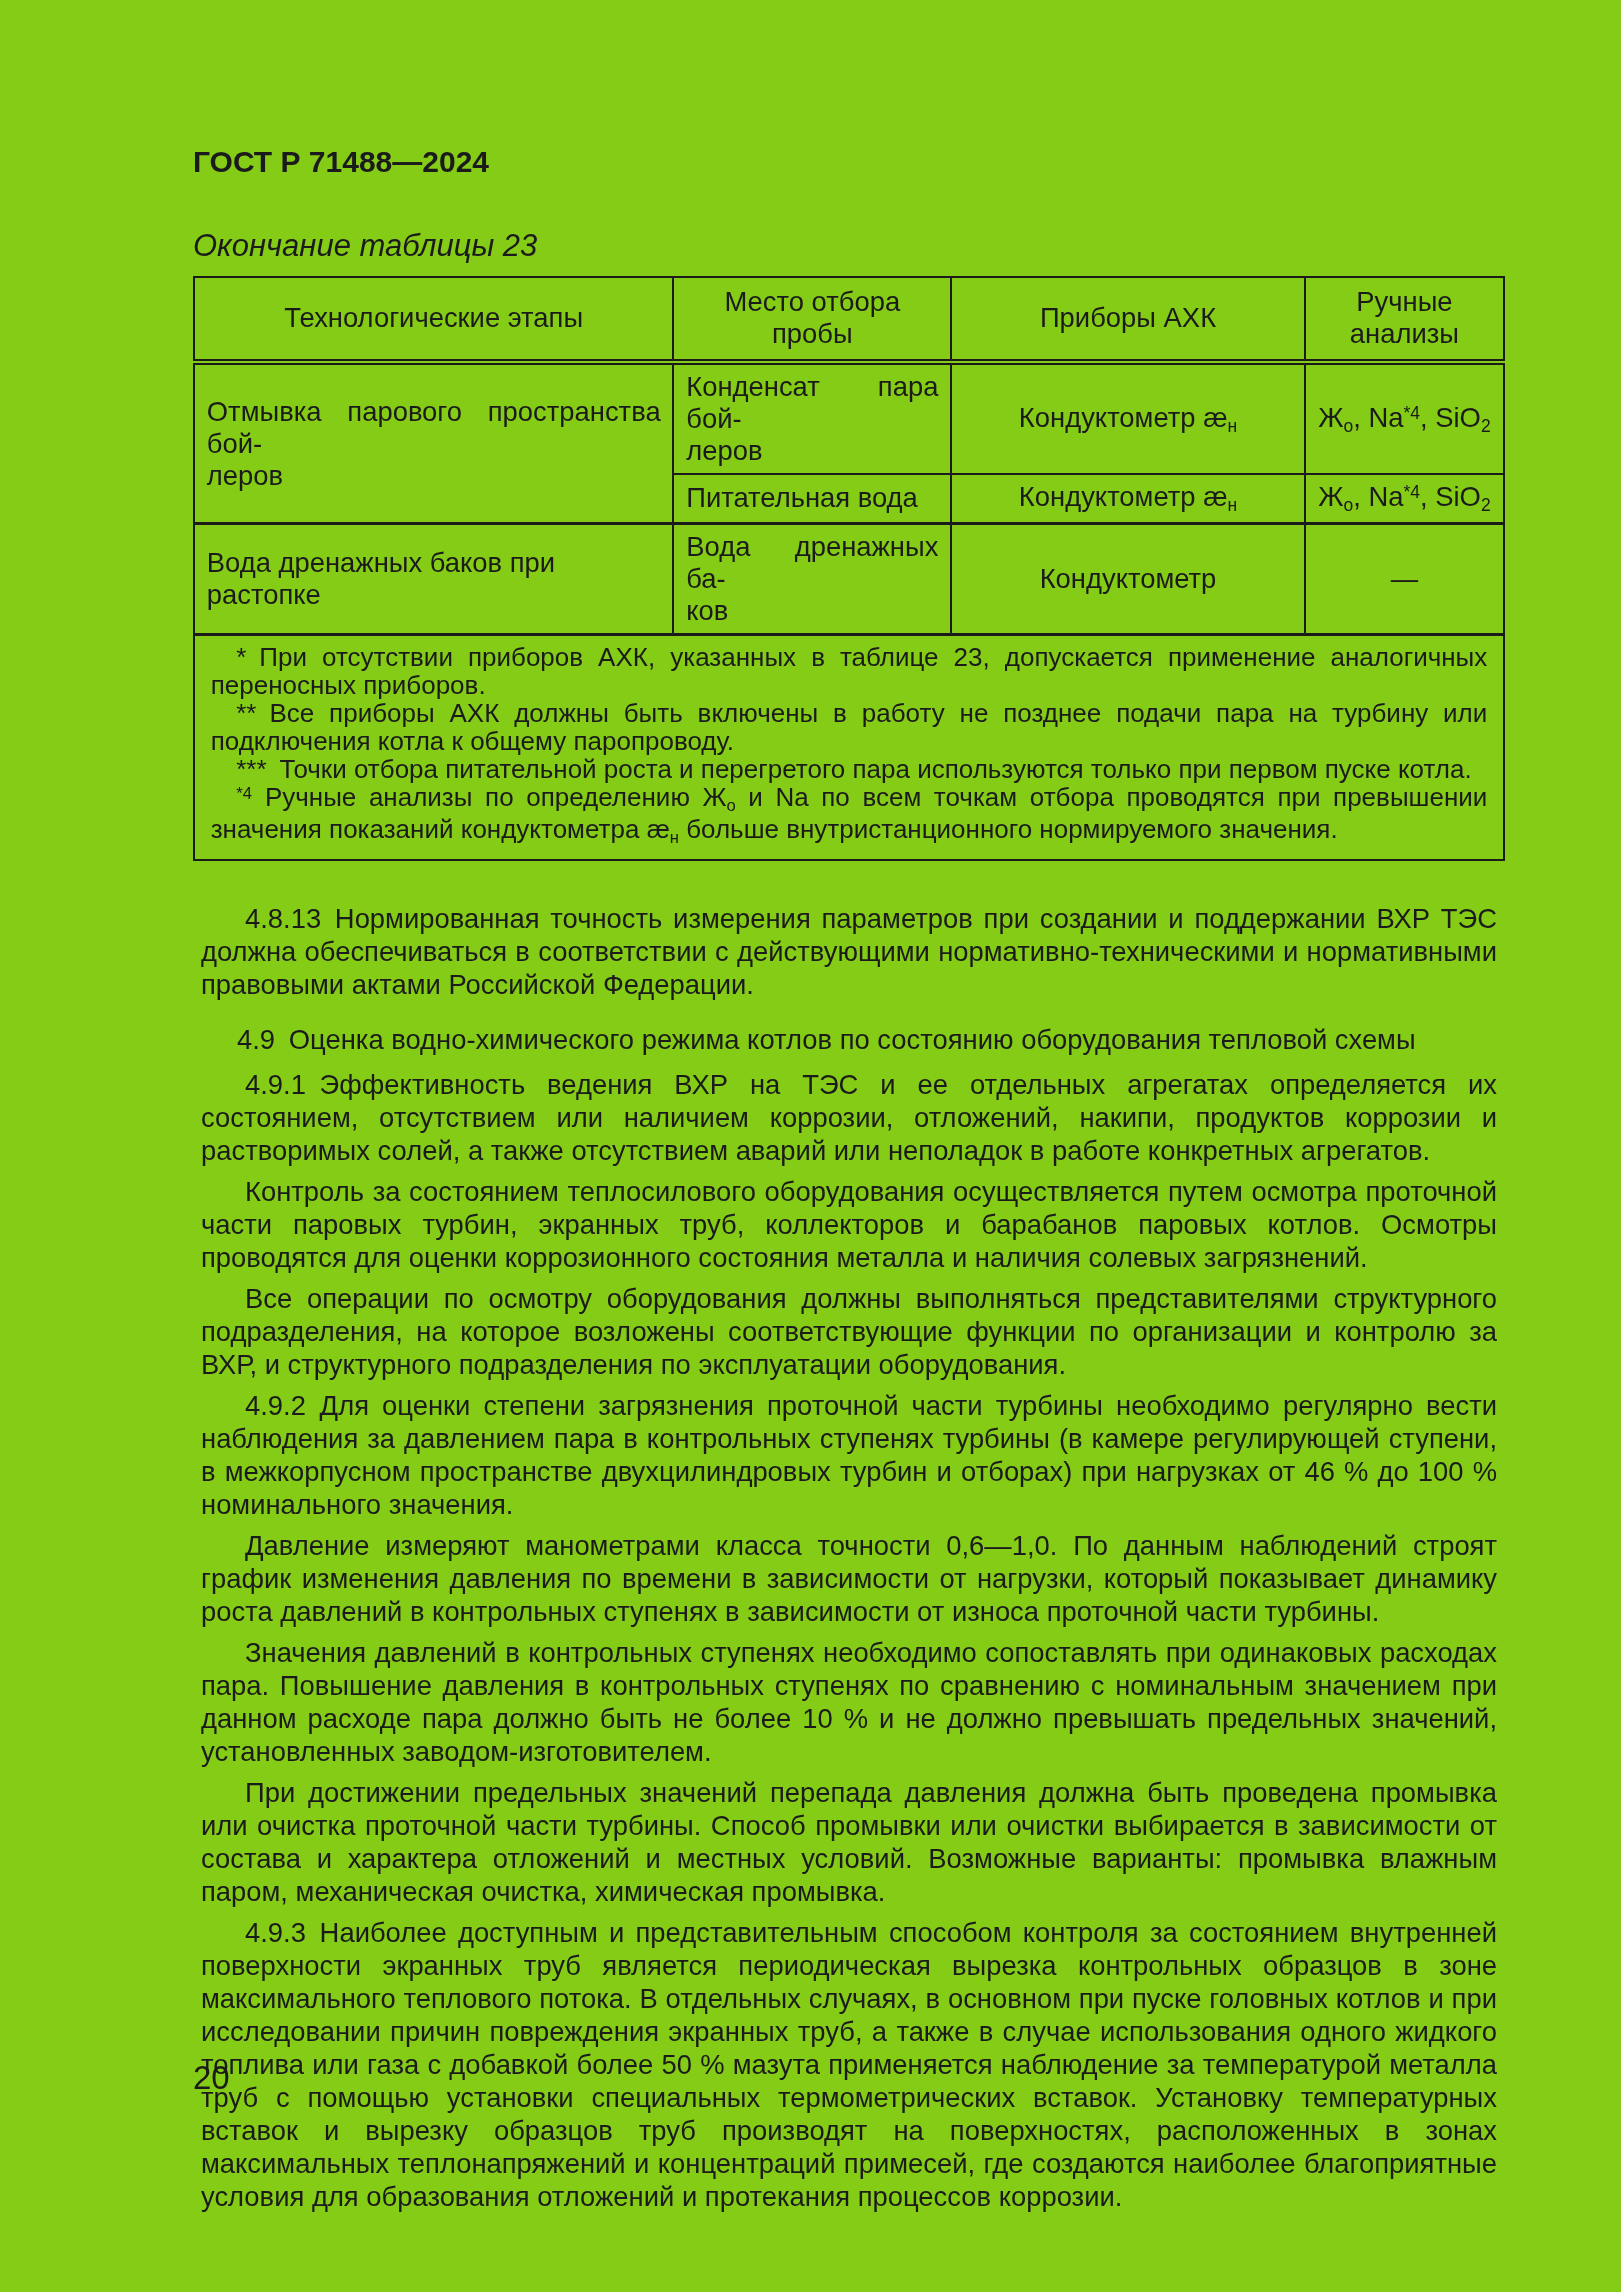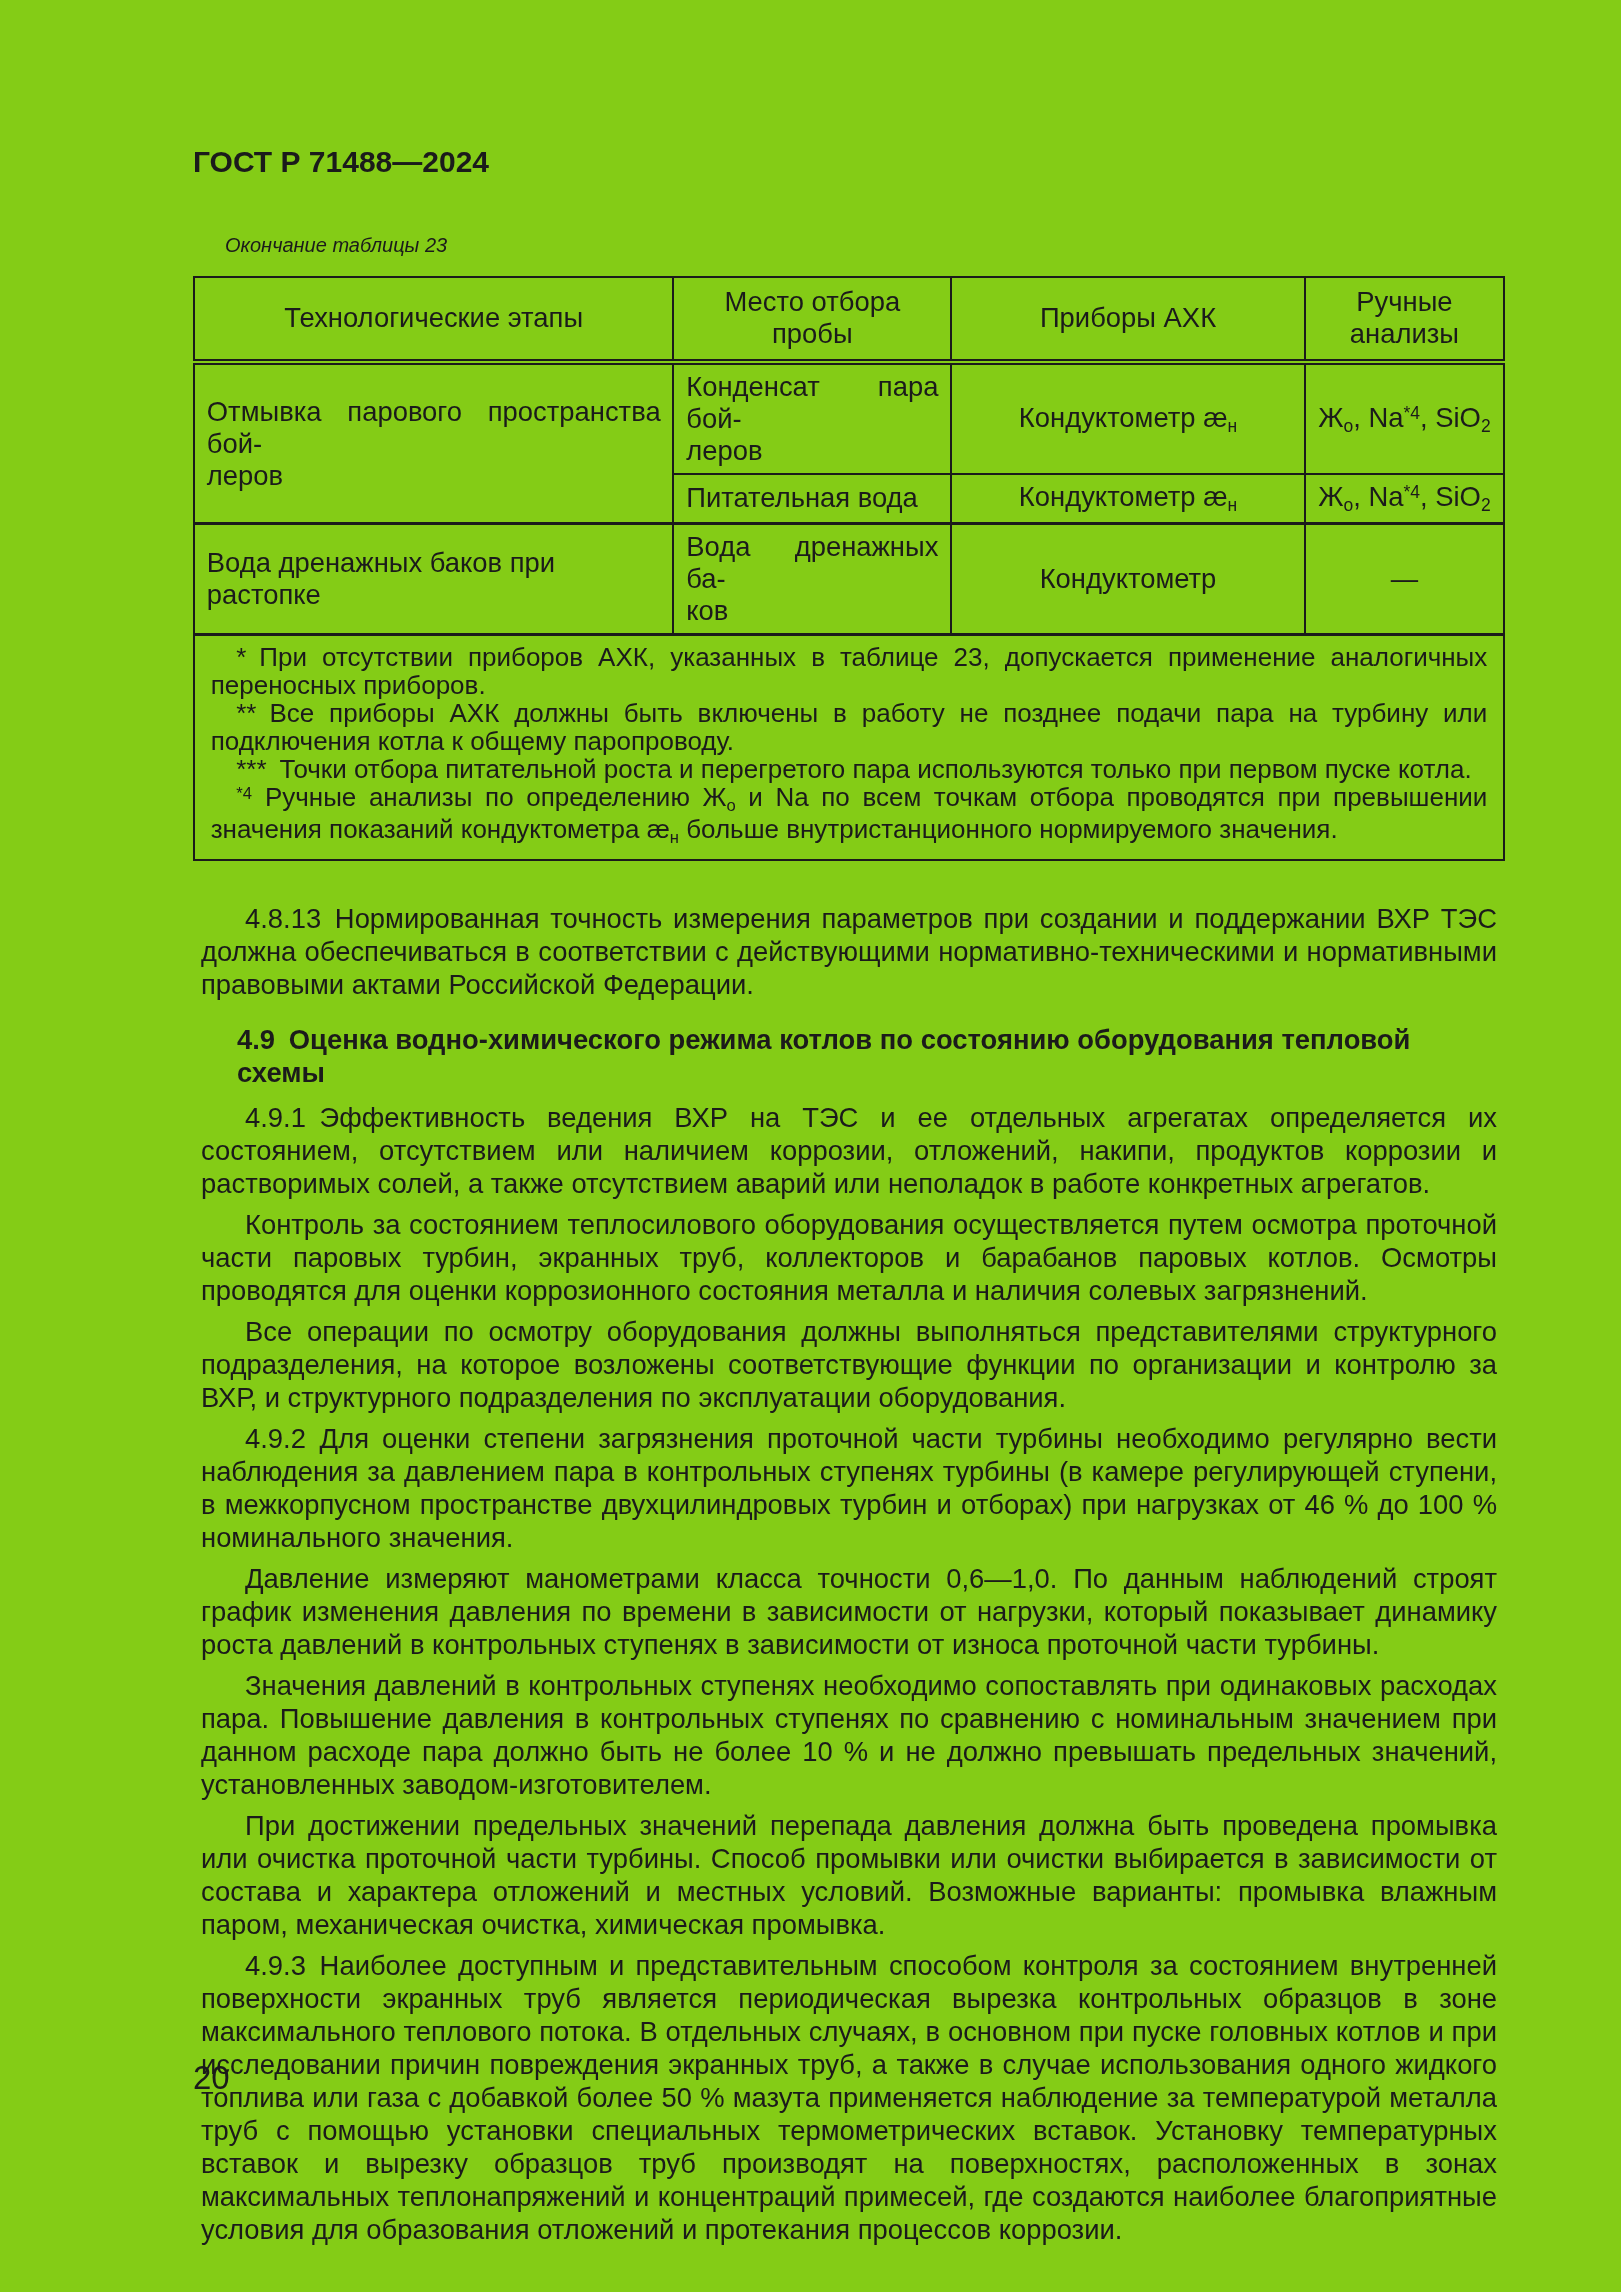--- a/index.html
+++ b/index.html
@@ -16,23 +16,22 @@
     box-sizing: border-box;
     padding: 145px 116px 0 193px;
   }
   .doc-code {
     font-weight: 700;
     font-size: 30px;
     line-height: 33px;
   }
   .table-caption {
     font-style: italic;
-    font-size: 20px;
+    font-size: 31px;
     margin-top: 51px;
-    margin-left: 32px;
   }
   table.gost {
     border-collapse: collapse;
     table-layout: fixed;
     width: 100%;
     margin-top: 13.7px;
     border: 2.9px solid #1b1b1b;
   }
   table.gost th, table.gost td {
     border: 2px solid #1b1b1b;
@@ -66,21 +65,21 @@
   }
   .body-text { margin-top: 41px; }
   p.para {
     margin: 8px;
     text-indent: 44px;
     text-align: justify;
   }
   p.head {
     margin: 21.6px 0 11.8px 0;
     padding-left: 44px;
-    font-weight: 700;
+    font-weight: 400;
     text-align: left;
   }
   sub { font-size: 64%; vertical-align: baseline; position: relative; top: 0.30em; }
   sup { font-size: 64%; vertical-align: baseline; position: relative; top: -0.45em; }
   .page-number {
     position: absolute;
     left: 193px;
     top: 2061px;
     font-size: 33px;
   }

